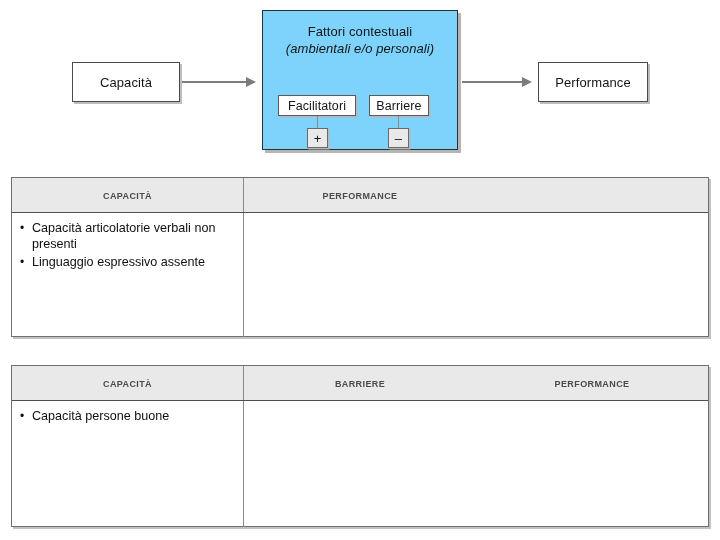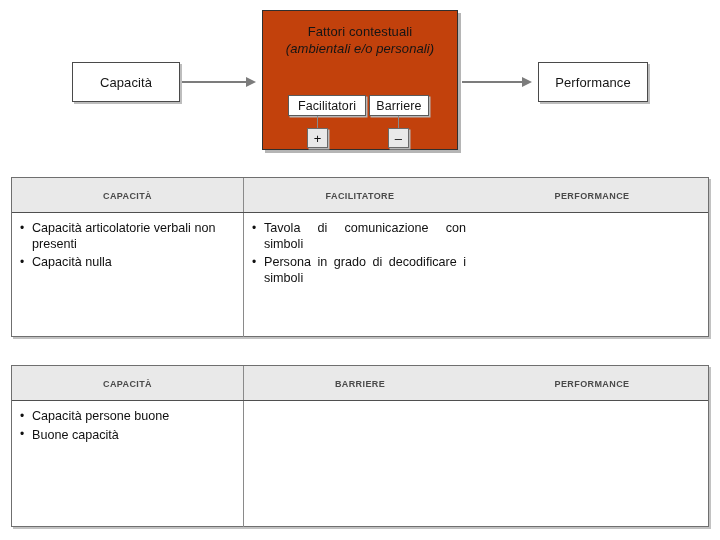--- a/index.html
+++ b/index.html
@@ -52,21 +52,21 @@
   #box-performance {
     left: 538px; top: 62px;  width: 110px; height: 40px;
   }
 
   
   #box-contesto {
     left: 262px; top: 10px; width: 196px; height: 140px;
     border: 1px solid #2f2f2f;
     box-shadow: 3px 3px 0 0 #b5b5b5;
     display: block;
-    background: #c2410c;
+    background: #7dd3fc;
   }
 
   #contesto-title {
     position: absolute;
     left: 0; right: 0; top: 12px;
     text-align: center;
     font-size: 13px;
     line-height: 17px;
     color: #151515;
   }
@@ -77,21 +77,21 @@
     box-sizing: border-box;
     background: #ffffff;
     border: 1px solid #5a5a5a;
     box-shadow: 1.5px 1.5px 0 0 #b8b8b8;
     display: flex;
     align-items: center;
     justify-content: center;
     font-size: 12.5px;
     color: #151515;
   }
-  #sub-facilitatori { left: 25px; top: 84px; width: 78px; height: 21px; }
+  #sub-facilitatori { left: 15px; top: 84px; width: 78px; height: 21px; }
   #sub-barriere     { left: 106px; top: 84px; width: 60px; height: 21px; }
 
   .signbox {
     position: absolute;
     box-sizing: border-box;
     background: #e9e9e9;
     border: 1px solid #6a6a6a;
     box-shadow: 1.5px 1.5px 0 0 #b8b8b8;
     display: flex;
     align-items: center;
@@ -238,46 +238,38 @@
   <div class="arrow-head" id="arrow2-head"></div>
 
   <div class="dbox" id="box-performance">
     <span>Performance</span>
   </div>
 </div>
 
 <div class="vtable" id="table1">
   <div class="thead">
     <div class="th th-c1">Capacità</div>
-    <div class="th th-c2">Facilitatore</div>
     <div class="th th-c3">Performance</div>
   </div>
   <div class="tbody">
     <div class="td td-c1">
       <ul class="blist">
         <li>Capacità articolatorie verbali non presenti</li>
-        <li>Capacità nulla</li>
-      </ul>
-    </div>
-    <div class="td td-c2">
-      <ul class="blist just">
-        <li>Tavola di comunicazione con simboli</li>
-        <li>Persona in grado di decodificare i simboli</li>
+        <li>Linguaggio espressivo assente</li>
       </ul>
     </div>
   </div>
 </div>
 
 <div class="vtable" id="table2">
   <div class="thead">
     <div class="th th-c1">Capacità</div>
     <div class="th th-c2">Barriere</div>
     <div class="th th-c3">Performance</div>
   </div>
   <div class="tbody">
     <div class="td td-c1">
       <ul class="blist">
         <li>Capacità persone buone</li>
-        <li>Buone capacità</li>
       </ul>
     </div>
   </div>
 </div>
 
 </body></html>

